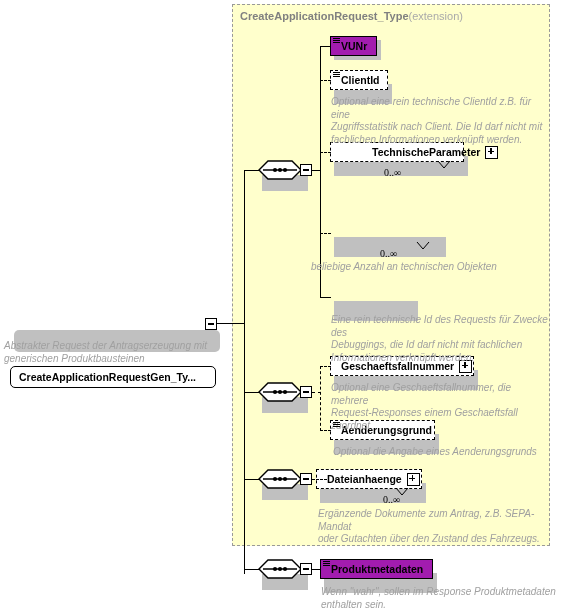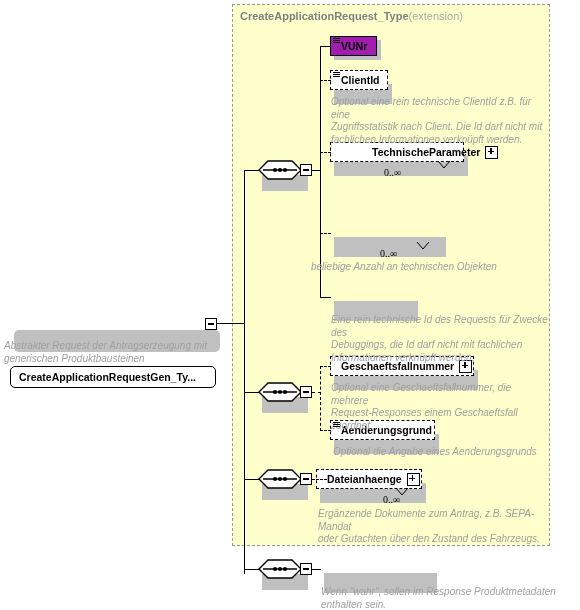--- a/index.html
+++ b/index.html
@@ -308,16 +308,24 @@
       <circle cx="17" cy="10" r="2.1" fill="#000000"></circle>
       <circle cx="22" cy="10" r="2.1" fill="#000000"></circle>
       <circle cx="27" cy="10" r="2.1" fill="#000000"></circle>
     </svg>
   </div>
   <div class="ln h" style="left:244px;top:569px;width:16px;"></div>
   <div class="minus-box" style="left:300px;top:563px;"></div>
   <div class="ln h" style="left:312px;top:569px;width:9px;"></div>
 
   <div class="shadow" style="left:324px;top:573px;width:113px;height:20px;"></div>
+  <div class="node solid" style="left:320px;top:559px;width:113px;">
+    <span class="attr-mark">
+        <i></i>
+        <i></i>
+        <i></i>
+      </span>
+    <span class="label">Produktmetadaten</span>
+  </div>
   <div class="desc" style="left:321px;top:586px;width:235px;">Wenn "wahr", sollen im Response Produktmetadaten
 enthalten sein.</div>
 
 </div>
 
 </body></html>

